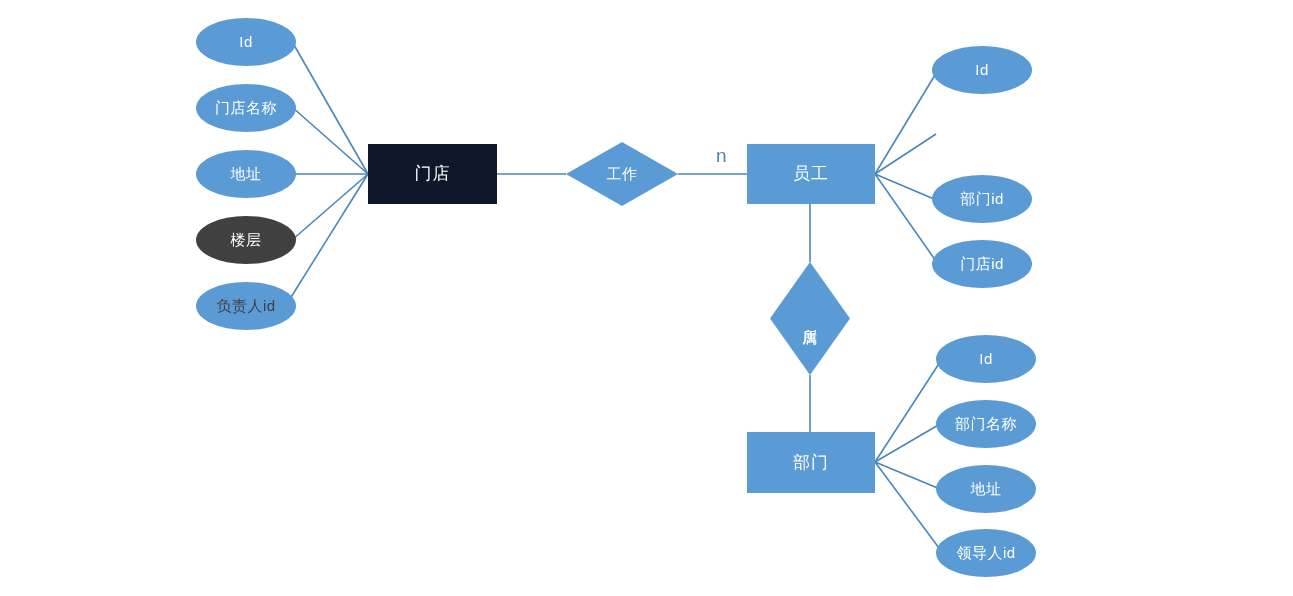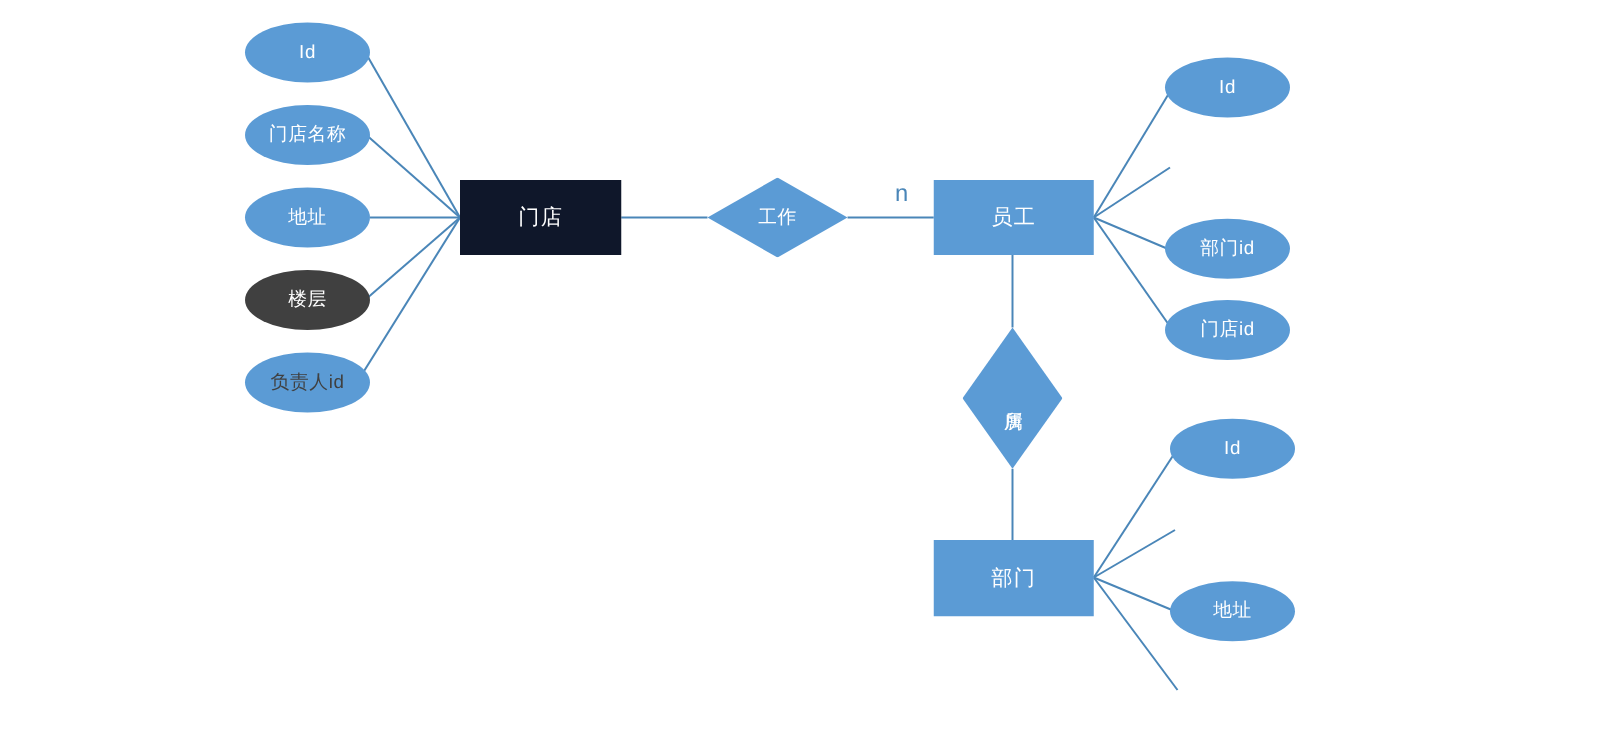--- a/index.html
+++ b/index.html
@@ -136,17 +136,23 @@
   <div class="node attribute" style="left: 932px; top: 175px; width: 100px; height: 48px; background: rgb(91, 155, 213); color: rgb(255, 255, 255);">
       <span>部门id</span>
     </div>
   <div class="node attribute" style="left: 932px; top: 240px; width: 100px; height: 48px; background: rgb(91, 155, 213); color: rgb(255, 255, 255);">
       <span>门店id</span>
     </div>
 
   <div class="node attribute" style="left: 936px; top: 335px; width: 100px; height: 48px; background: rgb(91, 155, 213); color: rgb(255, 255, 255);">
       <span>Id</span>
     </div>
+  <div class="node attribute" style="left: 936px; top: 400px; width: 100px; height: 48px; background: rgb(91, 155, 213); color: rgb(255, 255, 255);">
+      <span>部门名称</span>
+    </div>
   <div class="node attribute" style="left: 936px; top: 465px; width: 100px; height: 48px; background: rgb(91, 155, 213); color: rgb(255, 255, 255);">
       <span>地址</span>
+    </div>
+  <div class="node attribute" style="left: 936px; top: 529px; width: 100px; height: 48px; background: rgb(91, 155, 213); color: rgb(255, 255, 255);">
+      <span>领导人id</span>
     </div>
 
 </div>
 
 </body></html>

